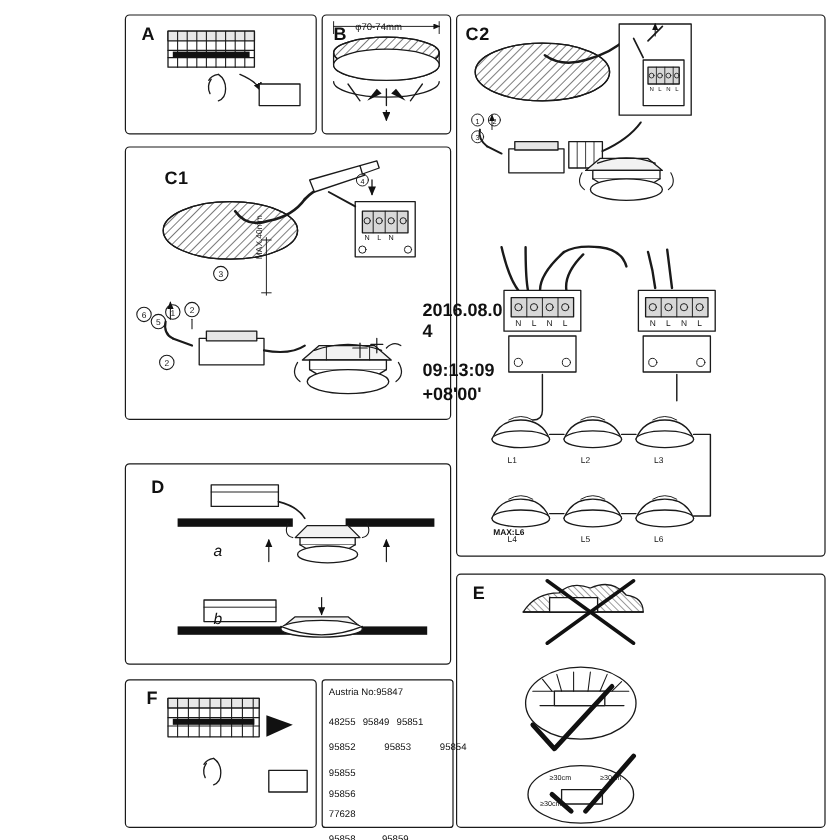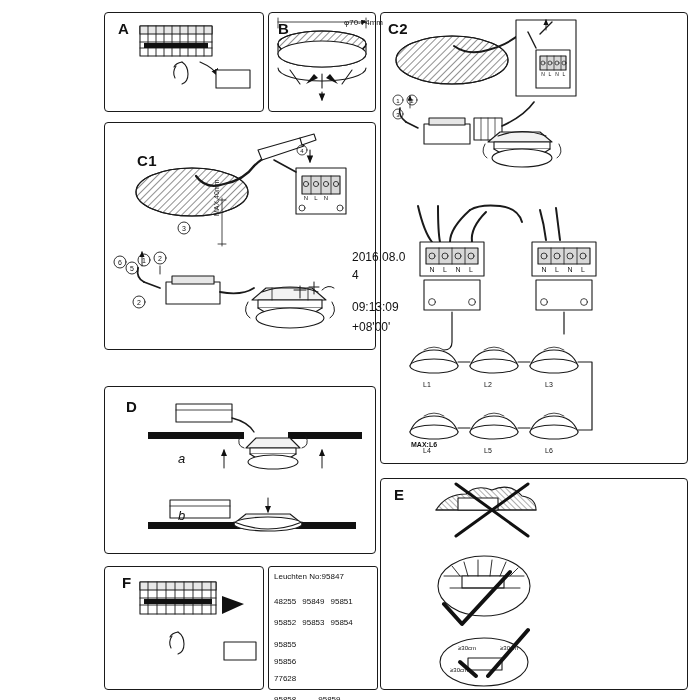--- a/index.html
+++ b/index.html
@@ -35,28 +35,28 @@
     position: absolute;
     font-size: 7px;
     color: #111;
     line-height: 1.15;
   }
   .small {
     position: absolute;
     font-size: 8px;
     color: #111;
     line-height: 1.2;
-    margin-left: 48px;
   }
   .stamp {
     position: absolute;
-    font-size: 12px;
+    font-size: 15px;
     color: #111;
     line-height: 1.25;
     white-space: pre-line;
+    font-weight: bold;
   }
   .artbox {
     position: absolute;
     box-sizing: border-box;
     border: 1.2px solid #1a1a1a;
     border-radius: 3px;
   }
   .arttext {
     position: absolute;
     font-size: 8px;
@@ -87,21 +87,21 @@
   <div class="panel" style="left:268px;top:12px;width:108px;height:100px;"></div>
   <div class="panel" style="left:380px;top:12px;width:308px;height:452px;"></div>
   <div class="panel" style="left:104px;top:122px;width:272px;height:228px;"></div>
   <div class="panel" style="left:104px;top:386px;width:272px;height:168px;"></div>
   <div class="panel" style="left:380px;top:478px;width:308px;height:212px;"></div>
   <div class="panel" style="left:104px;top:566px;width:160px;height:124px;"></div>
 
   <div class="plabel" style="left:118px;top:20px;">A</div>
   <div class="plabel" style="left:278px;top:20px;">B</div>
   <div class="plabel" style="left:388px;top:20px;">C2</div>
-  <div class="plabel" style="left:137px;top:152px;">C1</div>
+  <div class="plabel" style="left:137px;top:140px;">C1</div>
   <div class="plabel" style="left:126px;top:398px;">D</div>
   <div class="plabel" style="left:394px;top:486px;">E</div>
   <div class="plabel" style="left:122px;top:574px;">F</div>
 
   <div class="small" style="left:296px;top:18px;">φ70-74mm</div>
   <div class="tiny" style="left:213px;top:216px;transform:rotate(-90deg);transform-origin:left top;">MAX.40mm</div>
   <div class="label-on" style="left:221px;top:76px;">OFF</div>
   <div class="label-on" style="left:229px;top:648px;">ON</div>
   <div class="tiny" style="left:411px;top:441px;font-weight:bold;">MAX:L6</div>
 
@@ -111,24 +111,24 @@
   <div class="tiny" style="left:423px;top:447px;">L4</div>
   <div class="tiny" style="left:484px;top:447px;">L5</div>
   <div class="tiny" style="left:545px;top:447px;">L6</div>
 
   <div class="stamp" style="left:352px;top:250px;">2016.08.0</div>
   <div class="stamp" style="left:352px;top:268px;">4</div>
   <div class="stamp" style="left:352px;top:300px;">09:13:09</div>
   <div class="stamp" style="left:352px;top:320px;">+08'00'</div>
 
   <div class="artbox" style="left:268px;top:566px;width:110px;height:124px;"></div>
-  <div class="arttext" style="left:274px;top:572px;width:102px;">Leuchten No:95847</div>
+  <div class="arttext" style="left:274px;top:572px;width:102px;">Austria No:95847</div>
   <div class="arttext" style="left:274px;top:586px;width:104px;">
     <div style="display:flex;gap:6px;"><span>48255</span><span>95849</span><span>95851</span></div>
-    <div style="display:flex;gap:6px;"><span>95852</span><span>95853</span><span>95854</span></div>
+    <div style="display:flex;gap:24px;"><span>95852</span><span>95853</span><span>95854</span></div>
     <div style="display:flex;gap:6px;flex-direction:column;"><span>95855</span><span>95856</span><span>77628</span></div>
     <div style="display:flex;gap:22px;"><span>95858</span><span>95859</span><span></span></div>
   </div>
 
   <svg class="ov" viewBox="0 0 700 700" xmlns="http://www.w3.org/2000/svg">
     <defs>
       <pattern id="hatch" width="5" height="5" patternUnits="userSpaceOnUse" patternTransform="rotate(45)">
         <line x1="0" y1="0" x2="0" y2="5" stroke="#222" stroke-width="1"></line>
       </pattern>
       <pattern id="hatch2" width="4" height="4" patternUnits="userSpaceOnUse" patternTransform="rotate(-45)">

